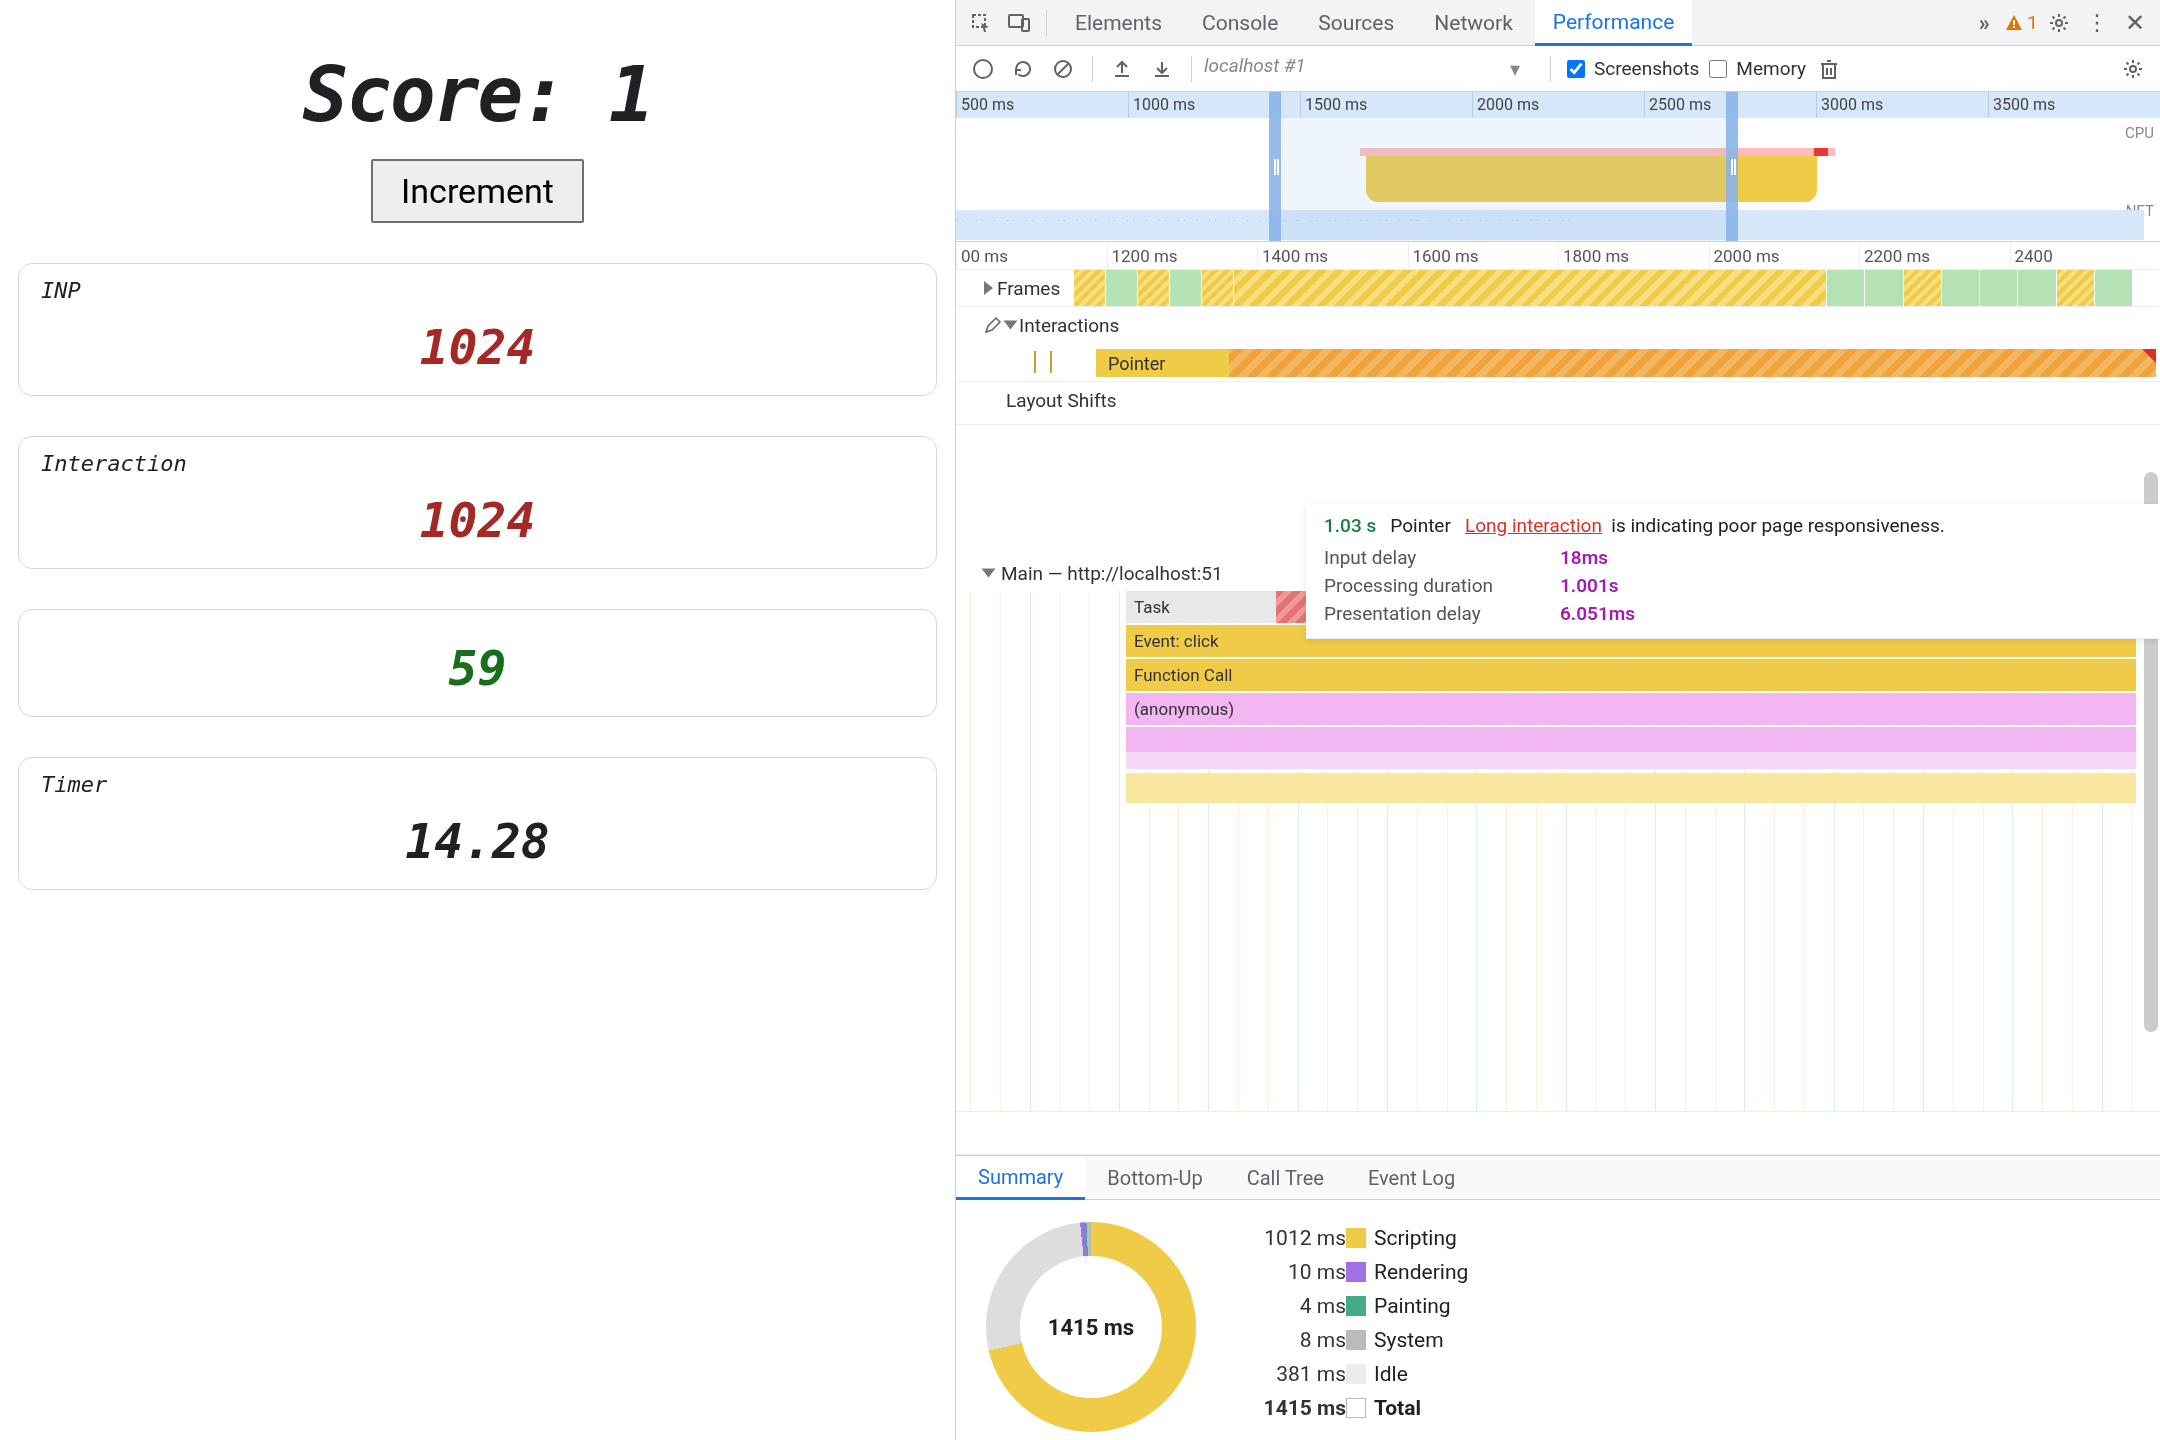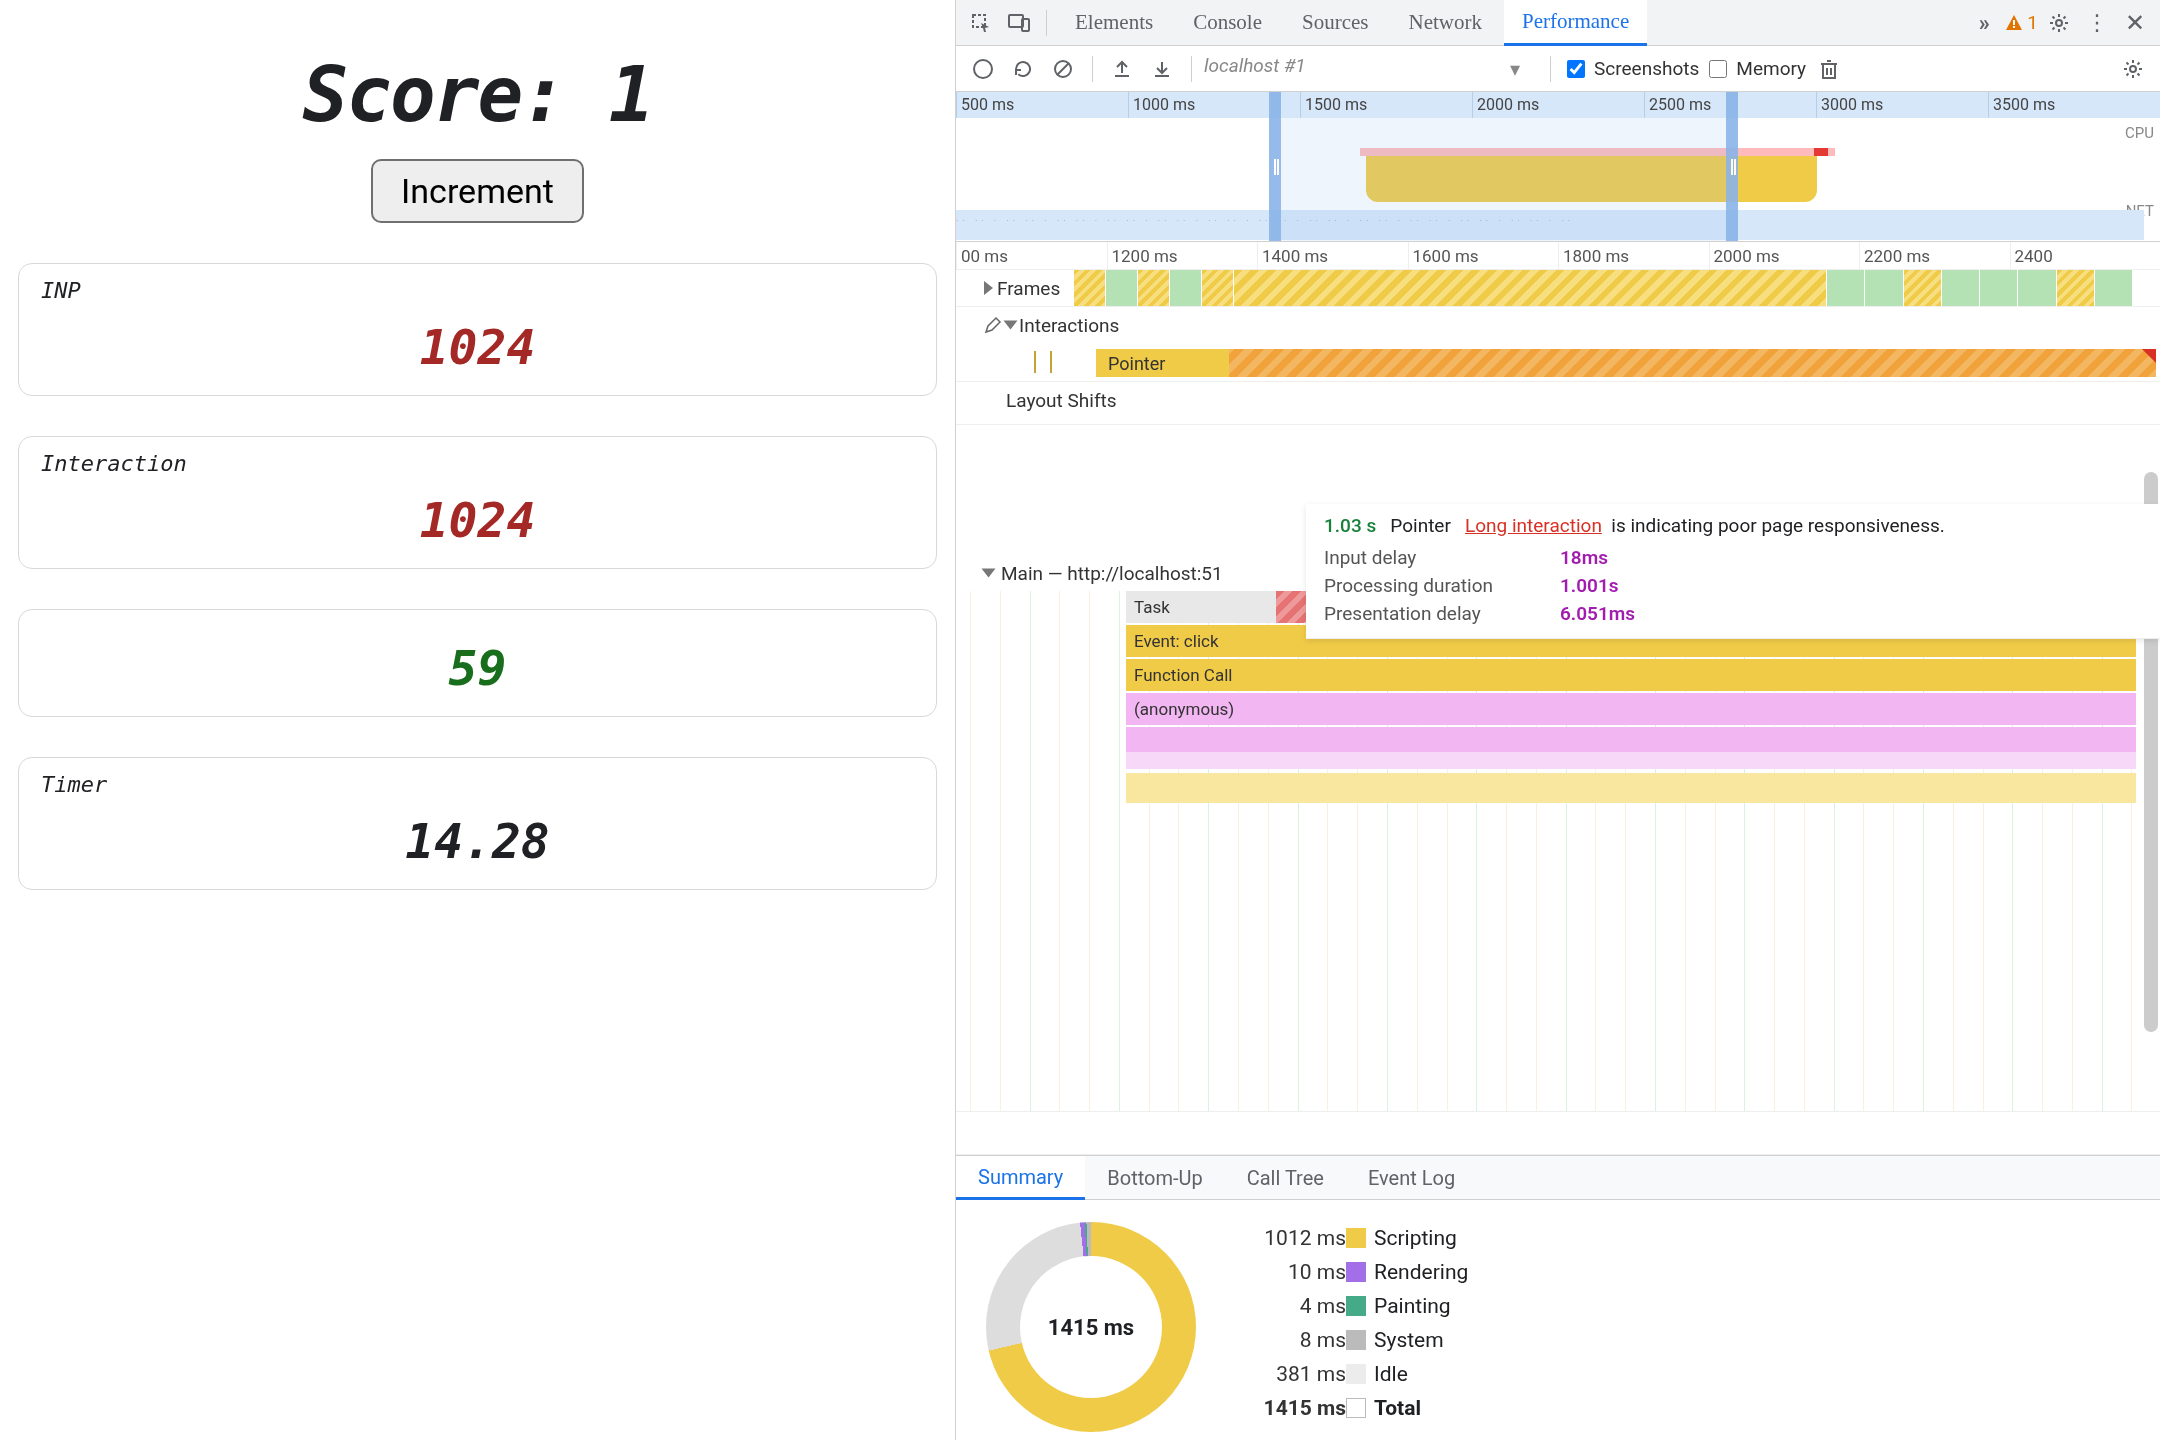--- a/index.html
+++ b/index.html
@@ -26,35 +26,35 @@
   }
   *{box-sizing:border-box;}
   html,body{margin:0;padding:0;height:100%;}
   body{font-family:var(--sans);font-size:12px;color:#202124;}
   .root{display:flex;width:2160px;height:1440px;background:#fff;}
 
   
   .app-pane{width:955px;padding:20px 18px;}
   .app-title{font-family:var(--mono);font-style:italic;font-weight:700;font-size:76px;text-align:center;letter-spacing:-2px;margin:30px 0 20px;}
   .app-btn-wrap{text-align:center;}
-  .increment-btn{font-family:var(--sans);font-size:34px;padding:10px 28px;border:2px solid #6f6f6f;background:#eee;border-radius:10px;cursor:pointer;}
+  .increment-btn{font-family:var(--sans);font-size:34px;padding:10px 28px;border:2px solid #6f6f6f;background:#eee;border-radius:2px;cursor:pointer;}
   .metric-card{border:1px solid var(--card-border);border-radius:14px;padding:14px 22px 20px;margin-top:40px;background:#fff;}
   .metric-label{font-family:var(--mono);font-style:italic;font-weight:400;font-size:22px;}
   .metric-value{font-family:var(--mono);font-style:italic;font-weight:700;font-size:48px;text-align:center;margin-top:16px;}
   .v-red{color:var(--dark-red);}
   .v-green{color:var(--dark-green);}
 
   
   .dev-pane{flex:1;border-left:1px solid var(--border);display:flex;flex-direction:column;font-size:20px;}
 
   
   .dt-tabs{display:flex;align-items:center;height:46px;border-bottom:1px solid var(--border);background:#f1f3f4;padding:0 8px;gap:4px;}
   .dt-iconbtn{width:34px;height:34px;display:flex;align-items:center;justify-content:center;color:#5f6368;cursor:pointer;border-radius:3px;}
   .tab-sep{width:1px;height:26px;background:#cfcfcf;margin:0 6px;}
-  .dt-tab{padding:0 18px;height:46px;display:flex;align-items:center;color:#5f6368;cursor:pointer;font-size:21px;font-family:Liberation Serif, serif;}
+  .dt-tab{padding:0 18px;height:46px;display:flex;align-items:center;color:#5f6368;cursor:pointer;font-size:21px;}
   .dt-tab.active{color:var(--dev-blue);border-bottom:3px solid var(--dev-blue);margin-bottom:-1px;background:#fff;}
   .dt-right{margin-left:auto;display:flex;align-items:center;gap:4px;}
   .warn-badge{color:var(--warn-orange);display:flex;align-items:center;gap:4px;font-size:19px;}
 
   
   .perf-tb{display:flex;align-items:center;height:46px;border-bottom:1px solid var(--border);background:#fff;padding:0 10px;gap:6px;}
   .rec-dot{width:20px;height:20px;border:2px solid #5f6368;border-radius:50%;}
   .perf-select{flex:0 0 300px;height:30px;border:none;color:#888;font-size:19px;background:transparent;font-style:italic;}
   .perf-caret{color:#888;margin-right:18px;}
   .cb-wrap{display:flex;align-items:center;gap:6px;font-size:19px;color:#333;}

